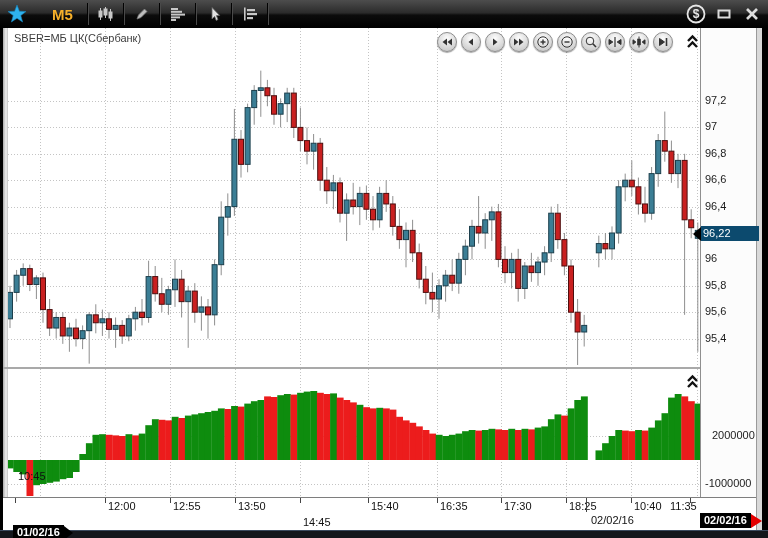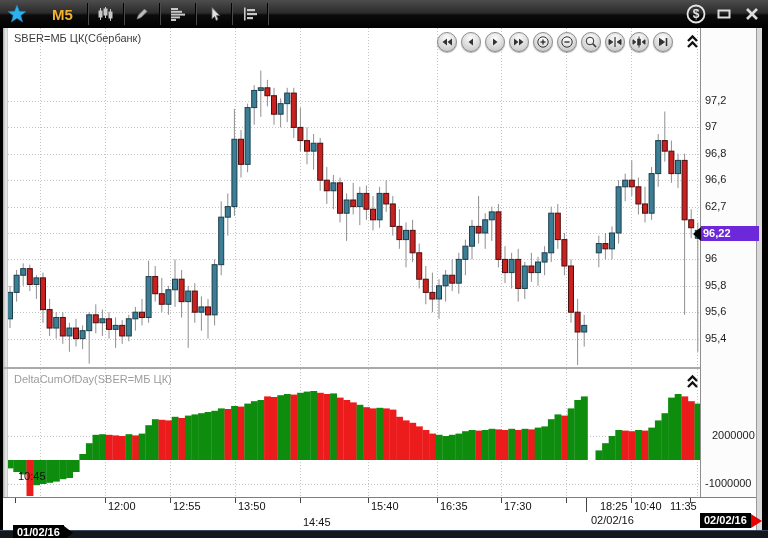--- a/index.html
+++ b/index.html
@@ -42,21 +42,21 @@
   
   #price-svg{position:absolute;left:8px;top:28px;z-index:3;}
   #ind-svg{position:absolute;left:8px;top:369px;z-index:3;}
   
   .axlabel{position:absolute;left:705px;font-size:11px;color:#1c1c1c;z-index:5;}
   .tick-label{position:absolute;font-size:11px;color:#111;z-index:5;}
   .tick-mark{position:absolute;width:1px;background:#444;z-index:5;}
   
   #price-tag{position:absolute;left:693px;top:226px;display:flex;align-items:center;z-index:7;}
   #price-tag .tip{width:0;height:0;border-top:7px solid transparent;border-bottom:7px solid transparent;border-right:8px solid #000;}
-  #price-tag .bodyb{background:#6d28d9;color:#fff;font-size:11px;font-weight:bold;width:56px;height:15px;line-height:15px;padding-left:2px;}
+  #price-tag .bodyb{background:#0c4a6e;color:#fff;font-size:11px;font-weight:normal;width:56px;height:15px;line-height:15px;padding-left:2px;}
   
   .date-tag{position:absolute;display:flex;align-items:center;z-index:7;}
   .date-tag .bodyb{background:#000;color:#fff;font-size:11px;font-weight:bold;height:15px;line-height:15px;padding:0 4px;}
   #date-tag-left{left:13px;top:513px;margin-top:12px;}
   #date-tag-left .arrow{width:0;height:0;border-top:7.5px solid transparent;border-bottom:7.5px solid transparent;border-left:9px solid #000;}
   #date-tag-right{left:700px;top:513px;}
   #date-tag-right .arrow{width:0;height:0;border-top:7.5px solid transparent;border-bottom:7.5px solid transparent;border-left:11px solid #e40000;}
   #day-sep-label{position:absolute;font-size:11px;color:#111;z-index:5;}
 </style>
 </head>
@@ -488,21 +488,20 @@
       <rect x="646.9" y="51.4" width="6.8999999999999995" height="39.6" fill="#0e8c0e"></rect>
       <rect x="653.5" y="44.199999999999996" width="6.8999999999999995" height="46.800000000000004" fill="#0e8c0e"></rect>
       <rect x="660.1" y="28.6" width="6.8999999999999995" height="62.4" fill="#0e8c0e"></rect>
       <rect x="666.7" y="25" width="6.8999999999999995" height="66" fill="#0e8c0e"></rect>
       <rect x="673.3" y="27.4" width="6.8999999999999995" height="63.6" fill="#ec1c1c"></rect>
       <rect x="679.9" y="32.199999999999996" width="6.8999999999999995" height="58.800000000000004" fill="#ec1c1c"></rect>
       <rect x="686.5" y="34.6" width="6.8999999999999995" height="56.4" fill="#0e8c0e"></rect>
     </svg>
 
   <div id="price-header" class="pane-header">SBER=МБ ЦК(Сбербанк)</div>
-  <div id="ind-header" class="pane-header">DeltaCumOfDay(SBER=МБ ЦК)</div>
 
   <div id="nav-bar">
     <button class="nav-btn">
       <svg width="14" height="14" viewBox="0 0 14 14" fill="#333">
           <polygon points="7,3.5 2.5,7 7,10.5"></polygon>
           <polygon points="12,3.5 7.5,7 12,10.5"></polygon>
         </svg>
     </button>
     <button class="nav-btn">
       <svg width="14" height="14" viewBox="0 0 14 14" fill="#333">
@@ -586,21 +585,21 @@
   <div id="day-sep-label" style="left: 591px; top: 514px;">02/02/16</div>
   <div class="date-tag" id="date-tag-right">
     <span class="bodyb">02/02/16</span>
     <span class="arrow"></span>
   </div>
 
 <div class="axlabel" style="top: 94px;">97,2</div>
     <div class="axlabel" style="top: 120.4px;">97</div>
     <div class="axlabel" style="top: 146.8px;">96,8</div>
     <div class="axlabel" style="top: 173.2px;">96,6</div>
-    <div class="axlabel" style="top: 199.6px;">62,7</div>
+    <div class="axlabel" style="top: 199.6px;">96,4</div>
     <div class="axlabel" style="top: 226px;">96,2</div>
     <div class="axlabel" style="top: 252.4px;">96</div>
     <div class="axlabel" style="top: 278.8px;">95,8</div>
     <div class="axlabel" style="top: 305.2px;">95,6</div>
     <div class="axlabel" style="top: 331.6px;">95,4</div>
     <div class="axlabel" style="top: 429px; margin-left: 7px;">2000000</div>
     <div class="axlabel" style="top: 477px;">-1000000</div>
     <div class="tick-mark" style="left: 15px; top: 498px; height: 5px;"></div>
     <div class="tick-label" style="left: 18px; top: 470px;">10:45</div>
     <div class="tick-mark" style="left: 105px; top: 498px; height: 5px;"></div>
@@ -611,19 +610,19 @@
     <div class="tick-label" style="left: 238px; top: 500px;">13:50</div>
     <div class="tick-mark" style="left: 300px; top: 498px; height: 5px;"></div>
     <div class="tick-label" style="left: 303px; top: 516px;">14:45</div>
     <div class="tick-mark" style="left: 368px; top: 498px; height: 5px;"></div>
     <div class="tick-label" style="left: 371px; top: 500px;">15:40</div>
     <div class="tick-mark" style="left: 437px; top: 498px; height: 5px;"></div>
     <div class="tick-label" style="left: 440px; top: 500px;">16:35</div>
     <div class="tick-mark" style="left: 501px; top: 498px; height: 5px;"></div>
     <div class="tick-label" style="left: 504px; top: 500px;">17:30</div>
     <div class="tick-mark" style="left: 566px; top: 498px; height: 5px;"></div>
-    <div class="tick-label" style="left: 569px; top: 500px; margin-left: 31px;">18:25</div>
+    <div class="tick-label" style="left: 569px; top: 500px;">18:25</div>
     <div class="tick-mark" style="left: 631px; top: 498px; height: 5px;"></div>
     <div class="tick-label" style="left: 634px; top: 500px;">10:40</div>
     <div class="tick-mark" style="left: 690px; top: 498px; height: 5px;"></div>
     <div class="tick-label" style="left: 670px; top: 500px;">11:35</div>
     <div class="tick-mark" style="left: 586px; top: 498px; height: 14px;"></div>
   </div>
 
 </body></html>

